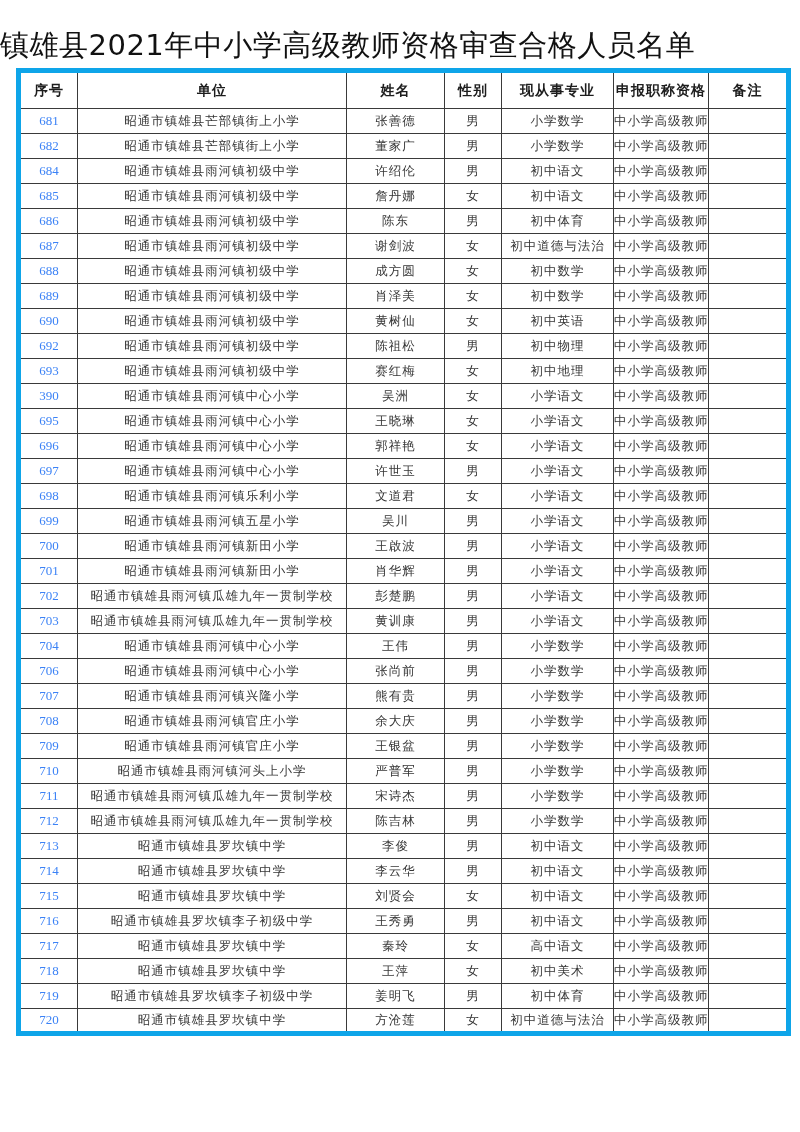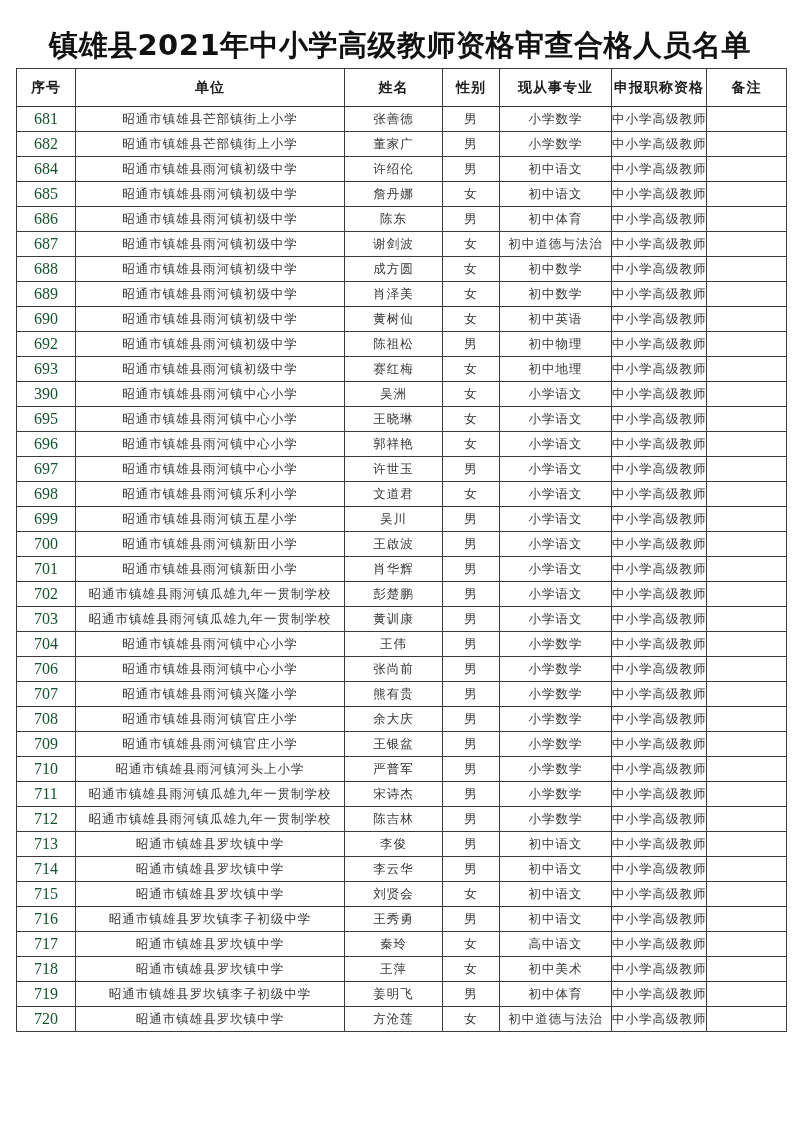--- a/index.html
+++ b/index.html
@@ -9,35 +9,34 @@
     font-family: "Liberation Serif", "DejaVu Serif", serif;
   }
   body {
     height: 1132px;
     position: relative;
     overflow: hidden;
     color: #2e2e2e;
   }
   .doc-title {
     margin-top: 26px;
-    text-align: center;
     font-size: 29px;
-    font-weight: bold;
+    font-weight: normal;
     color: #111111;
     font-family: "DejaVu Sans", "Liberation Sans", sans-serif;
     letter-spacing: 0.5px;
   }
   table.roster {
     position: absolute;
     left: 16px;
     top: 68px;
     width: 770px;
     border-collapse: collapse;
     table-layout: fixed;
-    border: 1px solid #0ea5e9;
+    border: 5px solid #0ea5e9;
     padding-left: 44px;
   }
   table.roster th, table.roster td {
     border: 1px solid #3a3a3a;
     text-align: center;
     vertical-align: middle;
     overflow: hidden;
     white-space: nowrap;
   }
   table.roster th {
@@ -47,23 +46,23 @@
     color: #1d1d1d;
     letter-spacing: 1px;
   }
   table.roster td {
     height: 25px;
     font-size: 12.5px;
     color: #363636;
     letter-spacing: 1px;
   }
   table.roster td.col-index {
-    font-size: 16px;
+    font-size: 13px;
     letter-spacing: 0;
-    color: #14532d;
+    color: #3b82f6;
   }
   col.c-index   { width: 59px; }
   col.c-unit    { width: 269px; }
   col.c-name    { width: 98px; }
   col.c-gender  { width: 57px; }
   col.c-prof    { width: 112px; }
   col.c-title   { width: 95px; }
   col.c-remark  { width: 80px; }
 </style>
 </head>

